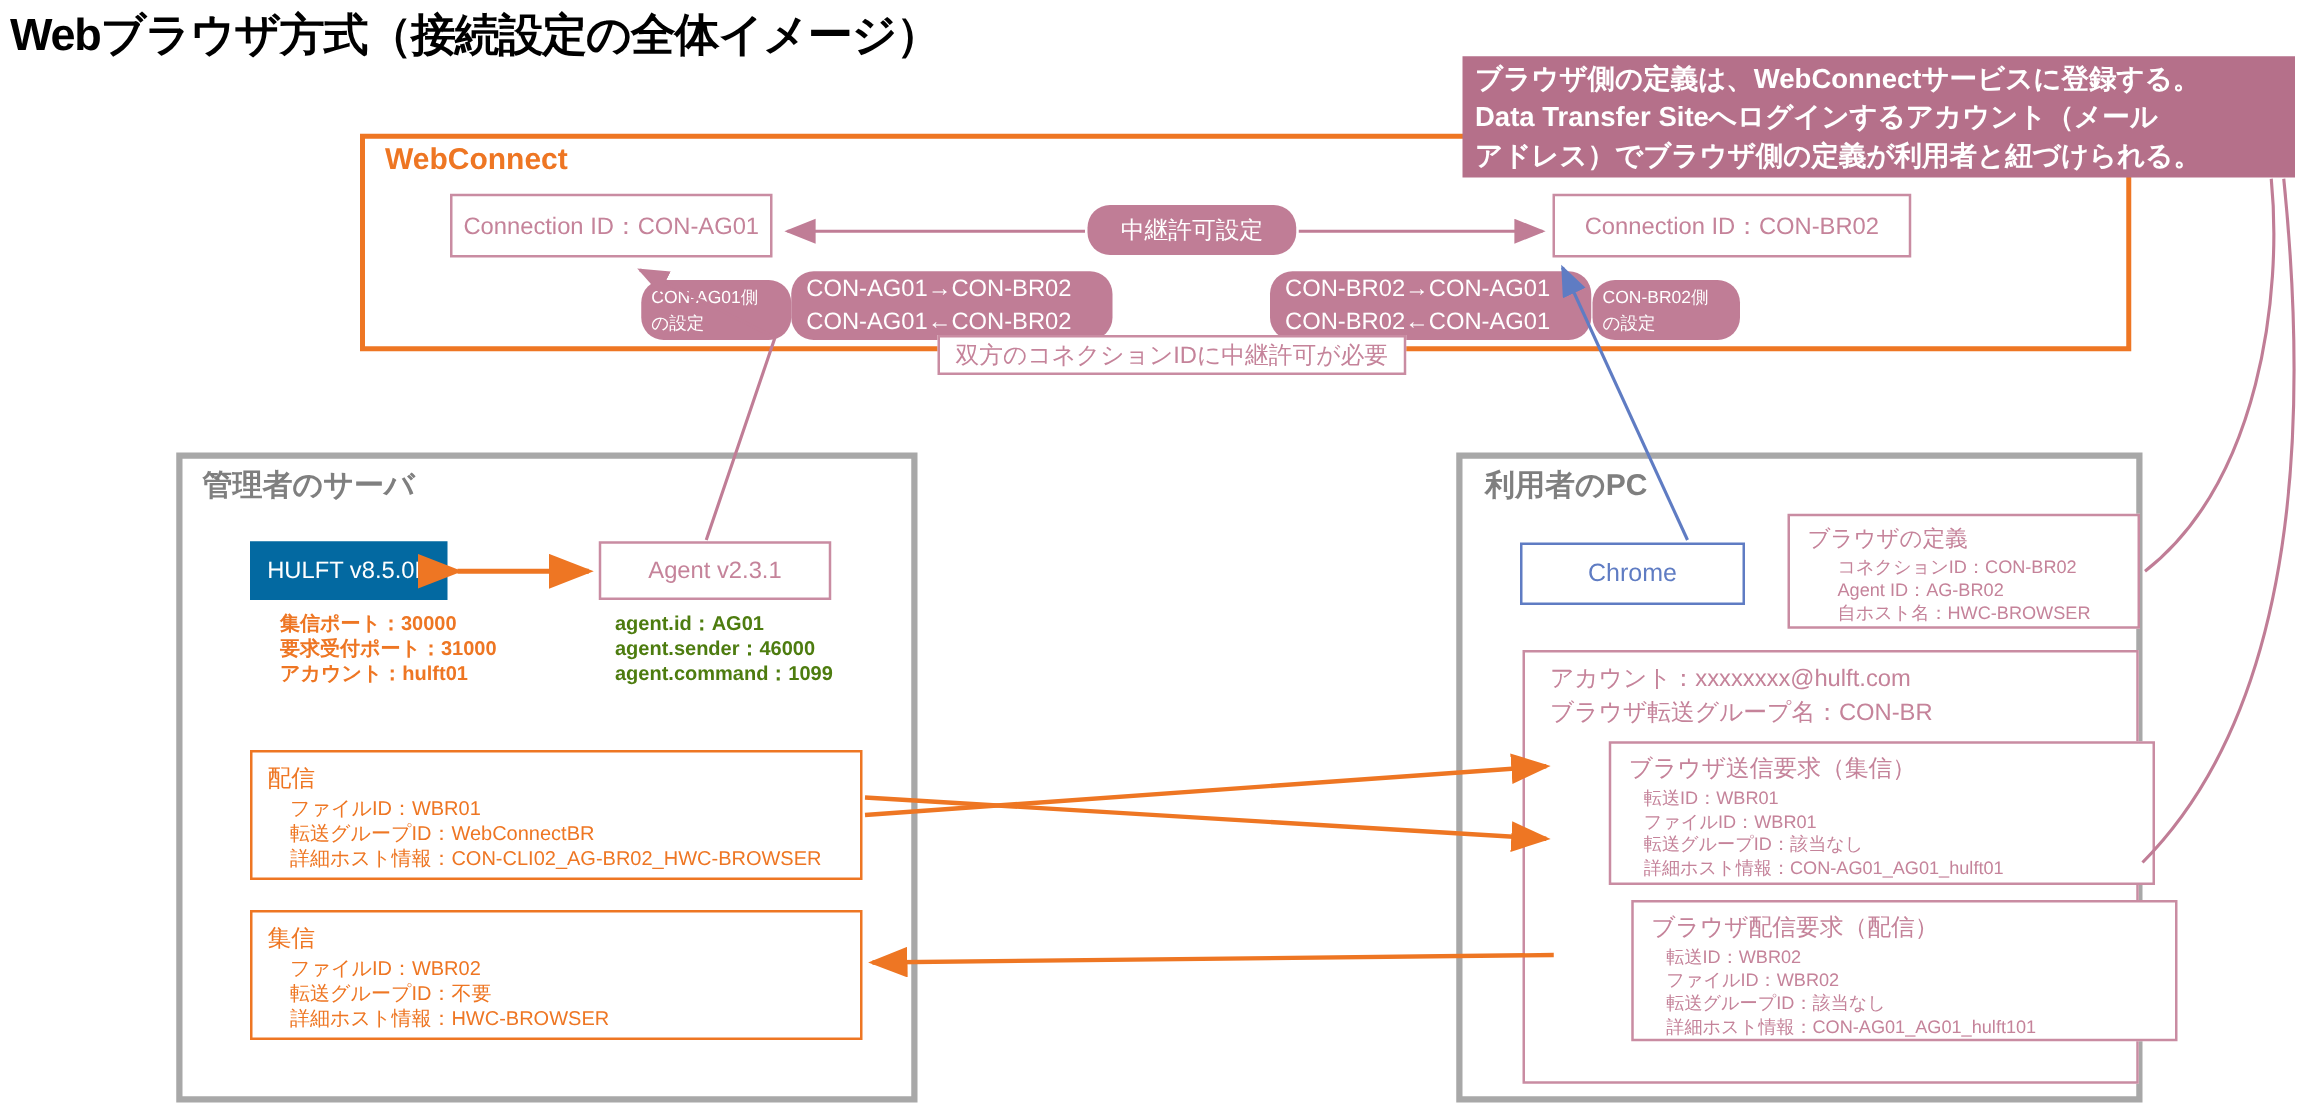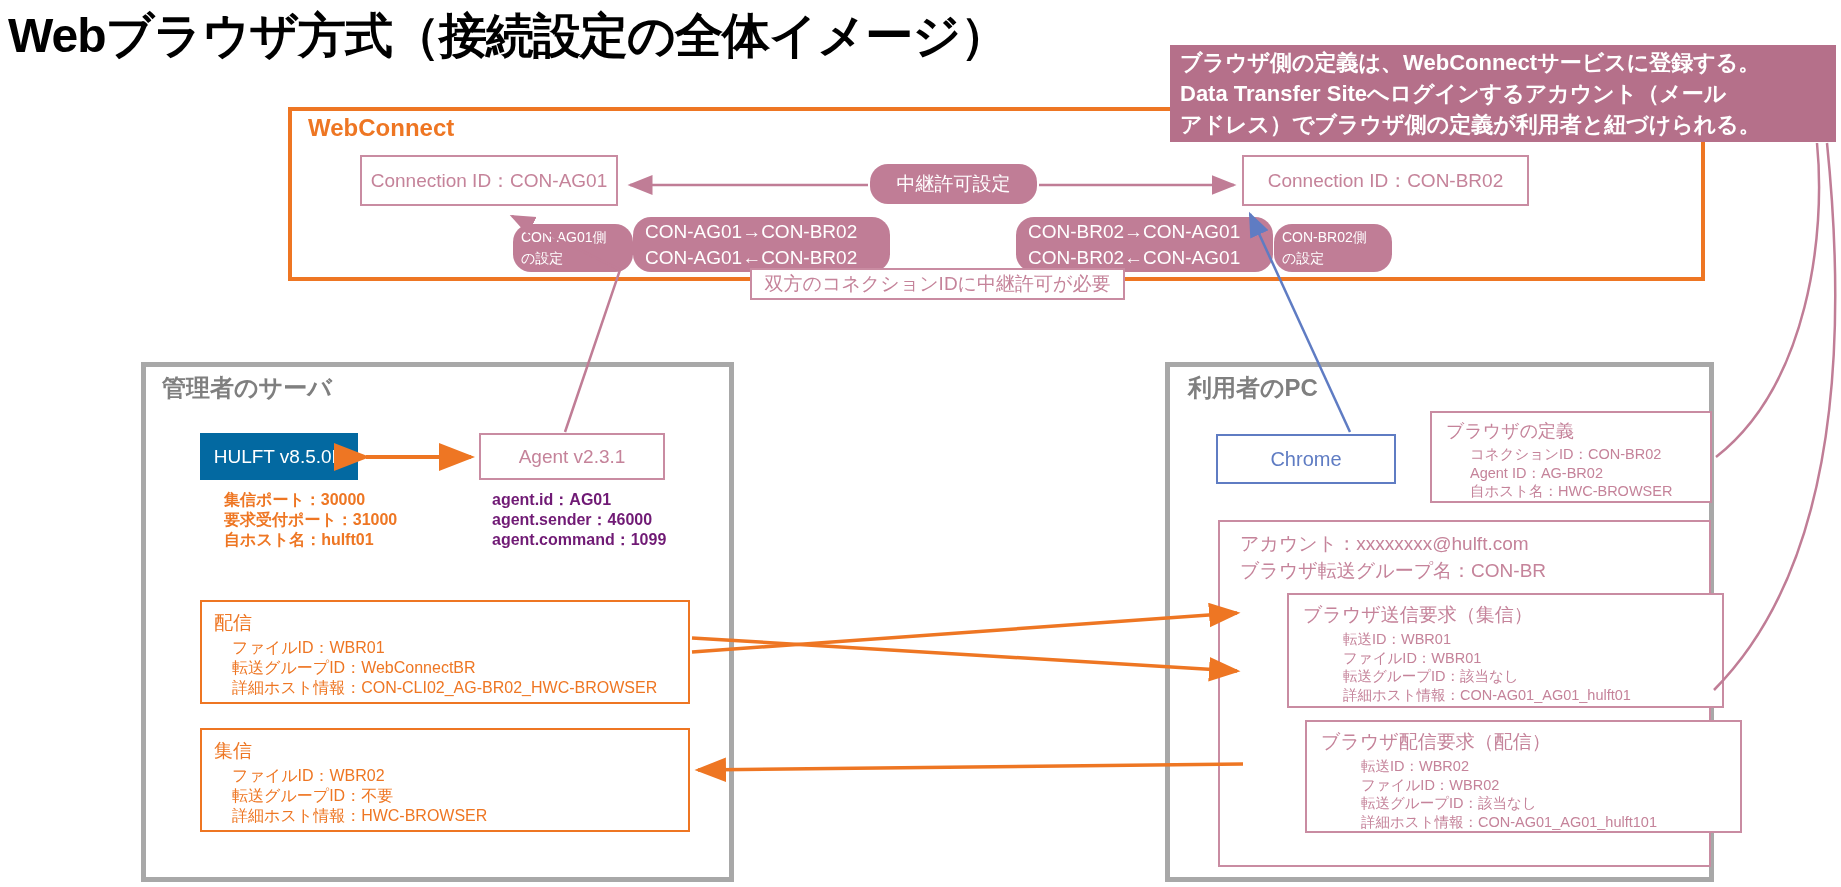--- a/index.html
+++ b/index.html
@@ -1,45 +1,45 @@
 <!DOCTYPE html>
 <html><head>
 <meta charset="utf-8">
 <style>
   html,body{margin:0;padding:0;background:#fff;}
   body{font-family:"Liberation Sans","DejaVu Sans",sans-serif;}
   .canvas{position:relative;width:1841px;height:887px;background:#fff;overflow:hidden;}
   .abs{position:absolute;box-sizing:border-box;}
-  .title{font-size:48px;font-weight:800;color:#000;letter-spacing:-1px;white-space:nowrap;}
+  .title{font-size:36px;font-weight:800;color:#000;letter-spacing:-1px;white-space:nowrap;}
   .note{background:#B5708A;color:#fff;font-size:22px;font-weight:bold;line-height:31px;padding:2px 10px;}
   .wcbox{border:4px solid #EE7623;}
   .wclabel{color:#EE7623;font-size:24px;font-weight:bold;}
   .pinkborder{border:2px solid #C98CA2;background:#fff;color:#C5839A;}
   .center{display:flex;align-items:center;justify-content:center;}
   .pfill{background:#C07D96;color:#fff;border-radius:18px;}
   .f19{font-size:19px;}
   .sidelabel{font-size:14px;line-height:21px;padding:3px 0 0 8px;}
   .rules{font-size:19px;line-height:26px;padding:2px 0 0 12px;white-space:nowrap;}
   .bothnote{border:2px solid #C98CA2;background:#fff;color:#C5839A;font-size:19px;}
   .graybox{border:5px solid #A8A8A8;background:#fff;}
   .graytitle{color:#7F7F7F;font-size:24px;font-weight:bold;}
   .ofill{background:#0369a1;color:#fff;}
   .params{font-size:16px;font-weight:bold;line-height:20px;white-space:nowrap;}
   .oparams{color:#EE7623;}
-  .pparams{color:#701a75;}
+  .pparams{color:#4d7c0f;}
   .obox{border:2.5px solid #EE7623;color:#EE7623;background:#fff;}
   .boxtitle{font-size:19px;padding:8px 0 2px 12px;}
   .boxlines{font-size:16px;line-height:20px;padding-left:30px;white-space:nowrap;}
   .bluebox{border:2px solid #5F7CC3;color:#5F7CC3;background:#fff;font-size:20px;}
   .defbox{color:#C5839A;}
   .deftitle{font-size:18px;padding:6px 0 2px 14px;}
   .deflines{font-size:14.5px;line-height:18.5px;padding-left:38px;white-space:nowrap;}
   .acctlines{color:#C5839A;font-size:19px;line-height:27px;padding:8px 0 0 20px;white-space:nowrap;}
   .reqtitle{font-size:19px;padding:7px 0 2px 14px;}
-  .reqlines{font-size:14.5px;line-height:18.5px;padding-left:26px;white-space:nowrap;margin-left:28px;}
+  .reqlines{font-size:14.5px;line-height:18.5px;padding-left:26px;white-space:nowrap;}
   svg.overlay{position:absolute;left:0;top:0;pointer-events:none;}
 </style>
 </head>
 <body>
 
 <div class="canvas">
 
   <div class="abs title" style="left:8px;top:4px;">Webブラウザ方式（接続設定の全体イメージ）</div>
 
   <div class="abs wcbox" style="left:288px;top:107px;width:1417px;height:174px;"></div>
@@ -77,21 +77,21 @@
 
   <div class="abs graybox" style="left:141px;top:362px;width:593px;height:520px;"></div>
   <div class="abs graytitle" style="left:162px;top:372px;">管理者のサーバ</div>
 
   <div class="abs ofill center f19" style="left:200px;top:433px;width:158px;height:47px;">HULFT v8.5.0B</div>
   <div class="abs pinkborder center f19" style="left:479px;top:433px;width:186px;height:47px;">Agent v2.3.1</div>
 
   <div class="abs params oparams" style="left:224px;top:490px;">
     <div>集信ポート：30000</div>
     <div>要求受付ポート：31000</div>
-    <div>自ホスト名：hulft01</div>
+    <div>アカウント：hulft01</div>
   </div>
   <div class="abs params pparams" style="left:492px;top:490px;">
     <div>agent.id：AG01</div>
     <div>agent.sender：46000</div>
     <div>agent.command：1099</div>
   </div>
 
   <div class="abs obox" style="left:200px;top:600px;width:490px;height:104px;">
     <div class="boxtitle">配信</div>
     <div class="boxlines">ファイルID：WBR01</div>

